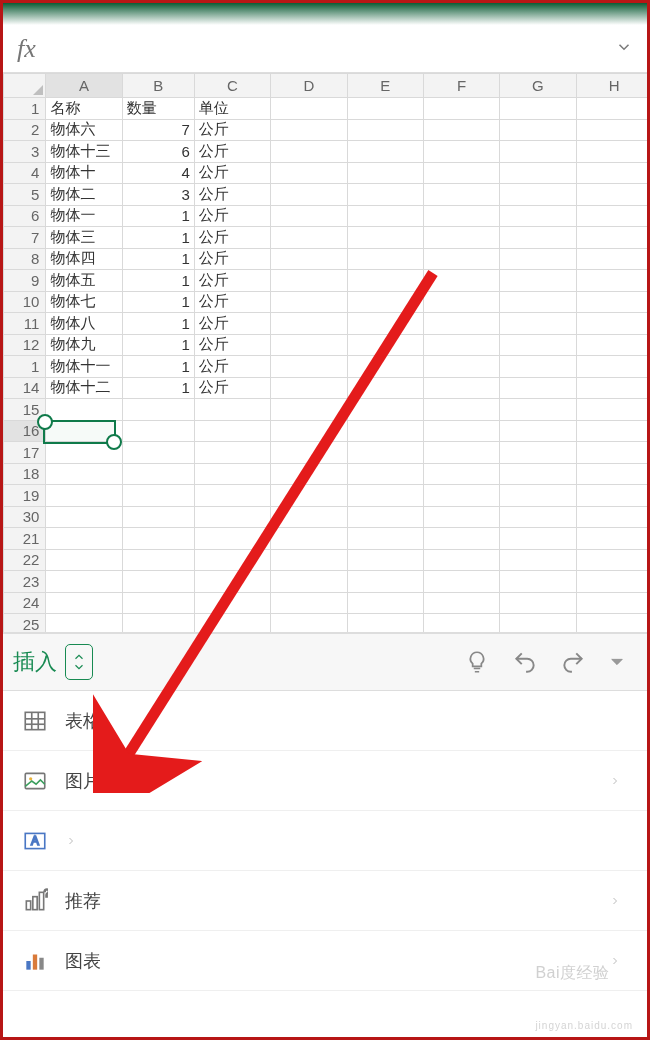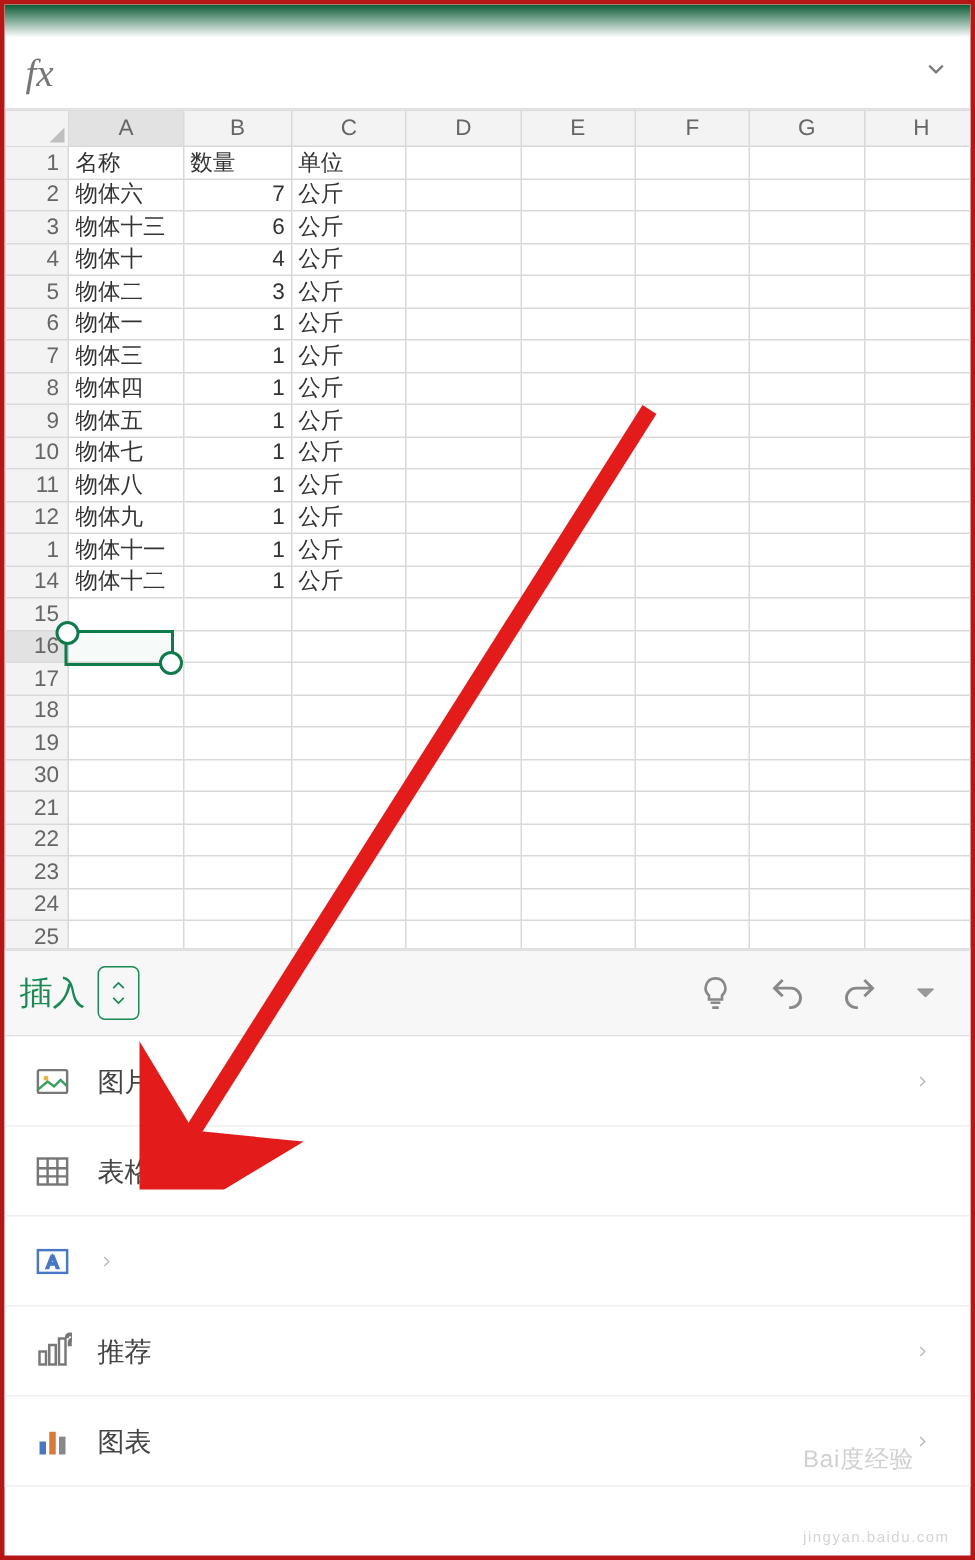--- a/index.html
+++ b/index.html
@@ -414,43 +414,43 @@
       <svg width="16" height="16" viewBox="0 0 24 24" fill="#9a9a9a">
           <polygon points="4,8 20,8 12,16"></polygon>
         </svg>
     </div>
   </div>
 
   <div class="menu">
     <div class="menu-item">
       <span class="menu-icon">
         <svg width="26" height="26" viewBox="0 0 24 24" fill="none" stroke="#777" stroke-width="1.5">
+            <rect x="3" y="4" width="18" height="16"></rect>
+            <line x1="3" y1="10" x2="21" y2="10"></line>
+            <line x1="3" y1="15" x2="21" y2="15"></line>
+            <line x1="9" y1="4" x2="9" y2="20"></line>
+            <line x1="15" y1="4" x2="15" y2="20"></line>
+          </svg>
+      </span>
+      <span class="menu-label">表格</span>
+    </div>
+    <div class="menu-item">
+      <span class="menu-icon">
+        <svg width="26" height="26" viewBox="0 0 24 24" fill="none" stroke="#777" stroke-width="1.5">
             <rect x="3" y="5" width="18" height="14" rx="1"></rect>
             <circle cx="8" cy="10" r="1.5" fill="#e8b33a" stroke="none"></circle>
             <polyline points="3 17 9 12 13 15 17 11 21 15" stroke="#3a9e5d"></polyline>
           </svg>
       </span>
       <span class="menu-label">图片</span>
       <span class="menu-chevron">
           <svg width="12" height="16" viewBox="0 0 24 24" fill="none" stroke="#bbb" stroke-width="2">
             <polyline points="9 6 15 12 9 18"></polyline>
           </svg>
         </span>
-    </div>
-    <div class="menu-item">
-      <span class="menu-icon">
-        <svg width="26" height="26" viewBox="0 0 24 24" fill="none" stroke="#777" stroke-width="1.5">
-            <rect x="3" y="4" width="18" height="16"></rect>
-            <line x1="3" y1="10" x2="21" y2="10"></line>
-            <line x1="3" y1="15" x2="21" y2="15"></line>
-            <line x1="9" y1="4" x2="9" y2="20"></line>
-            <line x1="15" y1="4" x2="15" y2="20"></line>
-          </svg>
-      </span>
-      <span class="menu-label">表格</span>
     </div>
     <div class="menu-item">
       <span class="menu-icon">
         <svg width="26" height="26" viewBox="0 0 24 24" fill="none" stroke="#4a77c4" stroke-width="1.5">
             <rect x="3" y="5" width="18" height="14"></rect>
             <text x="12" y="16" text-anchor="middle" font-size="11" fill="#4a77c4" font-family="Arial">A</text>
           </svg>
       </span>
       <span class="menu-chevron">
           <svg width="12" height="16" viewBox="0 0 24 24" fill="none" stroke="#bbb" stroke-width="2">

